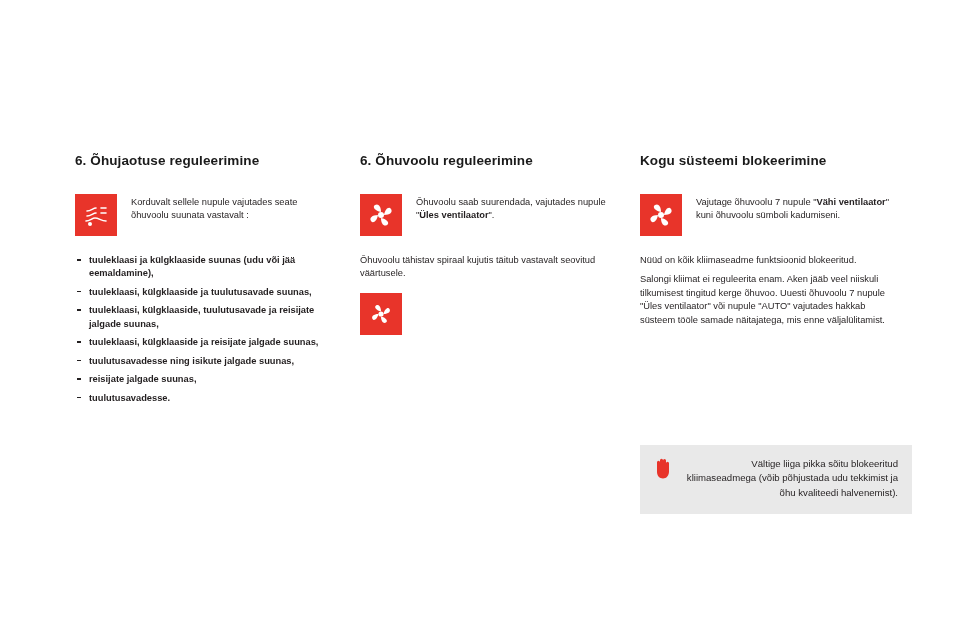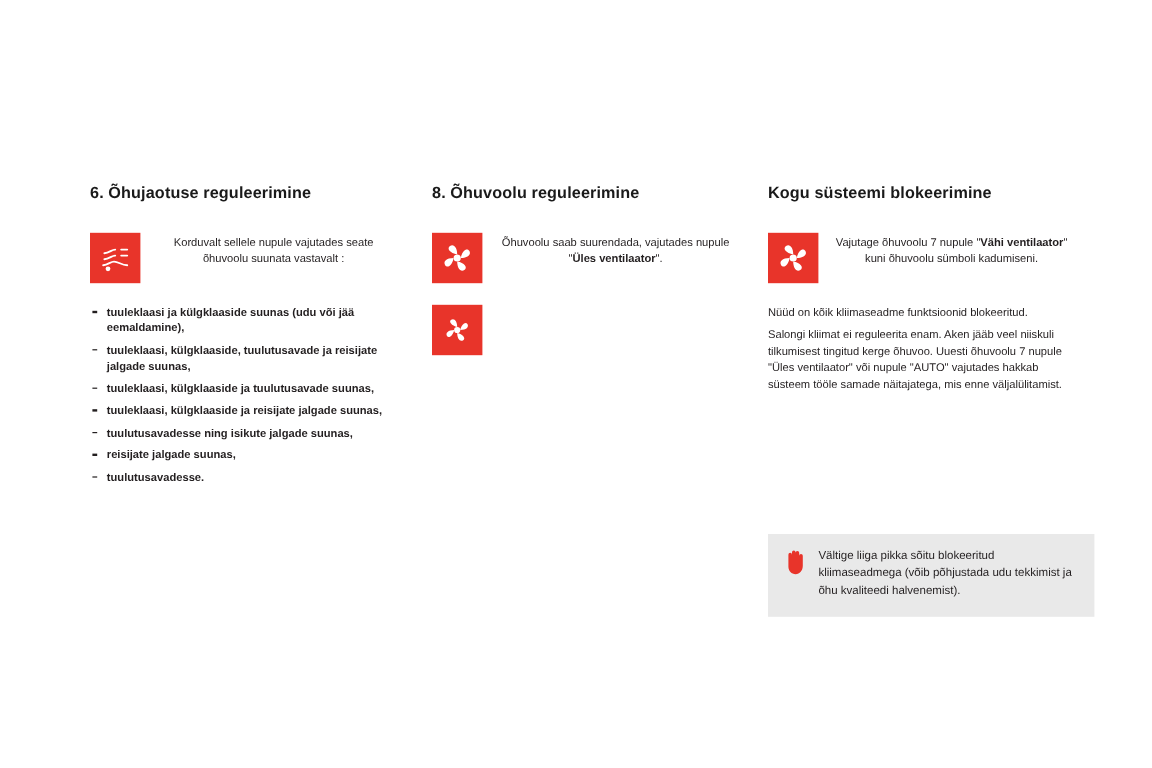--- a/index.html
+++ b/index.html
@@ -53,21 +53,20 @@
     align-items: center;
     justify-content: center;
   }
   .icon-box svg { display: block; }
   .icon-text {
     margin-left: 56px;
     font-size: 9.3px;
     line-height: 1.45;
     color: #231f20;
     padding-top: 2px;
-    text-align: center;
   }
   .icon-text b { font-weight: bold; }
 
   ul.bullets {
     list-style: none;
     margin: 0;
     padding: 0;
     font-size: 9.3px;
     line-height: 1.45;
     font-weight: bold;
@@ -109,20 +108,21 @@
   }
   .warning-icon {
     flex: 0 0 auto;
     width: 18px;
     padding-top: 1px;
   }
   .warning-text {
     font-size: 9.6px;
     line-height: 1.5;
     color: #231f20;
+    text-align: right;
   }
 
   .footer {
     position: absolute;
     left: 0;
     bottom: 8px;
     width: 960px;
     text-align: center;
     font-size: 15px;
     color: #9b9b9b;
@@ -148,49 +148,50 @@
             <path d="M20 8 l5 0 M20 13 l5 0"></path>
           </g>
           <circle cx="9" cy="24" r="2" fill="#ffffff"></circle>
         </svg>
       </div>
       <div class="icon-text">Korduvalt sellele nupule vajutades seate õhuvoolu suunata vastavalt :</div>
     </div>
 
     <ul class="bullets">
       <li>tuuleklaasi ja külgklaaside suunas (udu või jää eemaldamine),</li>
+      <li>tuuleklaasi, külgklaaside ja tuulutusavade suunas,</li>
       <li>tuuleklaasi, külgklaaside, tuulutusavade ja reisijate jalgade suunas,</li>
-      <li>tuuleklaasi, külgklaaside ja tuulutusavade suunas,</li>
       <li>tuuleklaasi, külgklaaside ja reisijate jalgade suunas,</li>
       <li>tuulutusavadesse ning isikute jalgade suunas,</li>
       <li>reisijate jalgade suunas,</li>
       <li>tuulutusavadesse.</li>
     </ul>
   </div>
 
   <div class="col col-2">
-    <h2 class="section-title">8. Õhuvoolu reguleerimine</h2>
+    <h2 class="section-title">6. Õhuvoolu reguleerimine</h2>
 
     <div class="icon-block">
       <div class="icon-box">
         <svg width="30" height="30" viewBox="0 0 30 30" aria-hidden="true">
           <g fill="#ffffff">
             <circle cx="15" cy="15" r="3"></circle>
             <path d="M15 12 C15 6 12 3 9 5 C6 7 9 11 15 12 Z"></path>
             <path d="M18 15 C24 15 27 12 25 9 C23 6 19 9 18 15 Z"></path>
             <path d="M15 18 C15 24 18 27 21 25 C24 23 21 19 15 18 Z"></path>
             <path d="M12 15 C6 15 3 18 5 21 C7 24 11 21 12 15 Z"></path>
           </g>
         </svg>
       </div>
       <div class="icon-text">
         <span>Õhuvoolu saab suurendada, vajutades nupule "</span><b>Üles ventilaator</b><span>".</span>
       </div>
     </div>
 
+    <p class="para">Õhuvoolu tähistav spiraal kujutis täitub vastavalt seovitud väärtusele.</p>
 
     <div class="icon-block">
       <div class="icon-box">
         <svg width="30" height="30" viewBox="0 0 30 30" aria-hidden="true">
           <g fill="#ffffff">
             <circle cx="15" cy="15" r="2.6"></circle>
             <path d="M15 12.5 C15 7.5 12.5 5 10 6.5 C7.5 8 10.5 11.6 15 12.5 Z"></path>
             <path d="M17.5 15 C22.5 15 25 12.5 23.5 10 C22 7.5 18.4 10.5 17.5 15 Z"></path>
             <path d="M15 17.5 C15 22.5 17.5 25 20 23.5 C22.5 22 19.5 18.4 15 17.5 Z"></path>
             <path d="M12.5 15 C7.5 15 5 17.5 6.5 20 C8 22.5 11.6 19.5 12.5 15 Z"></path>

